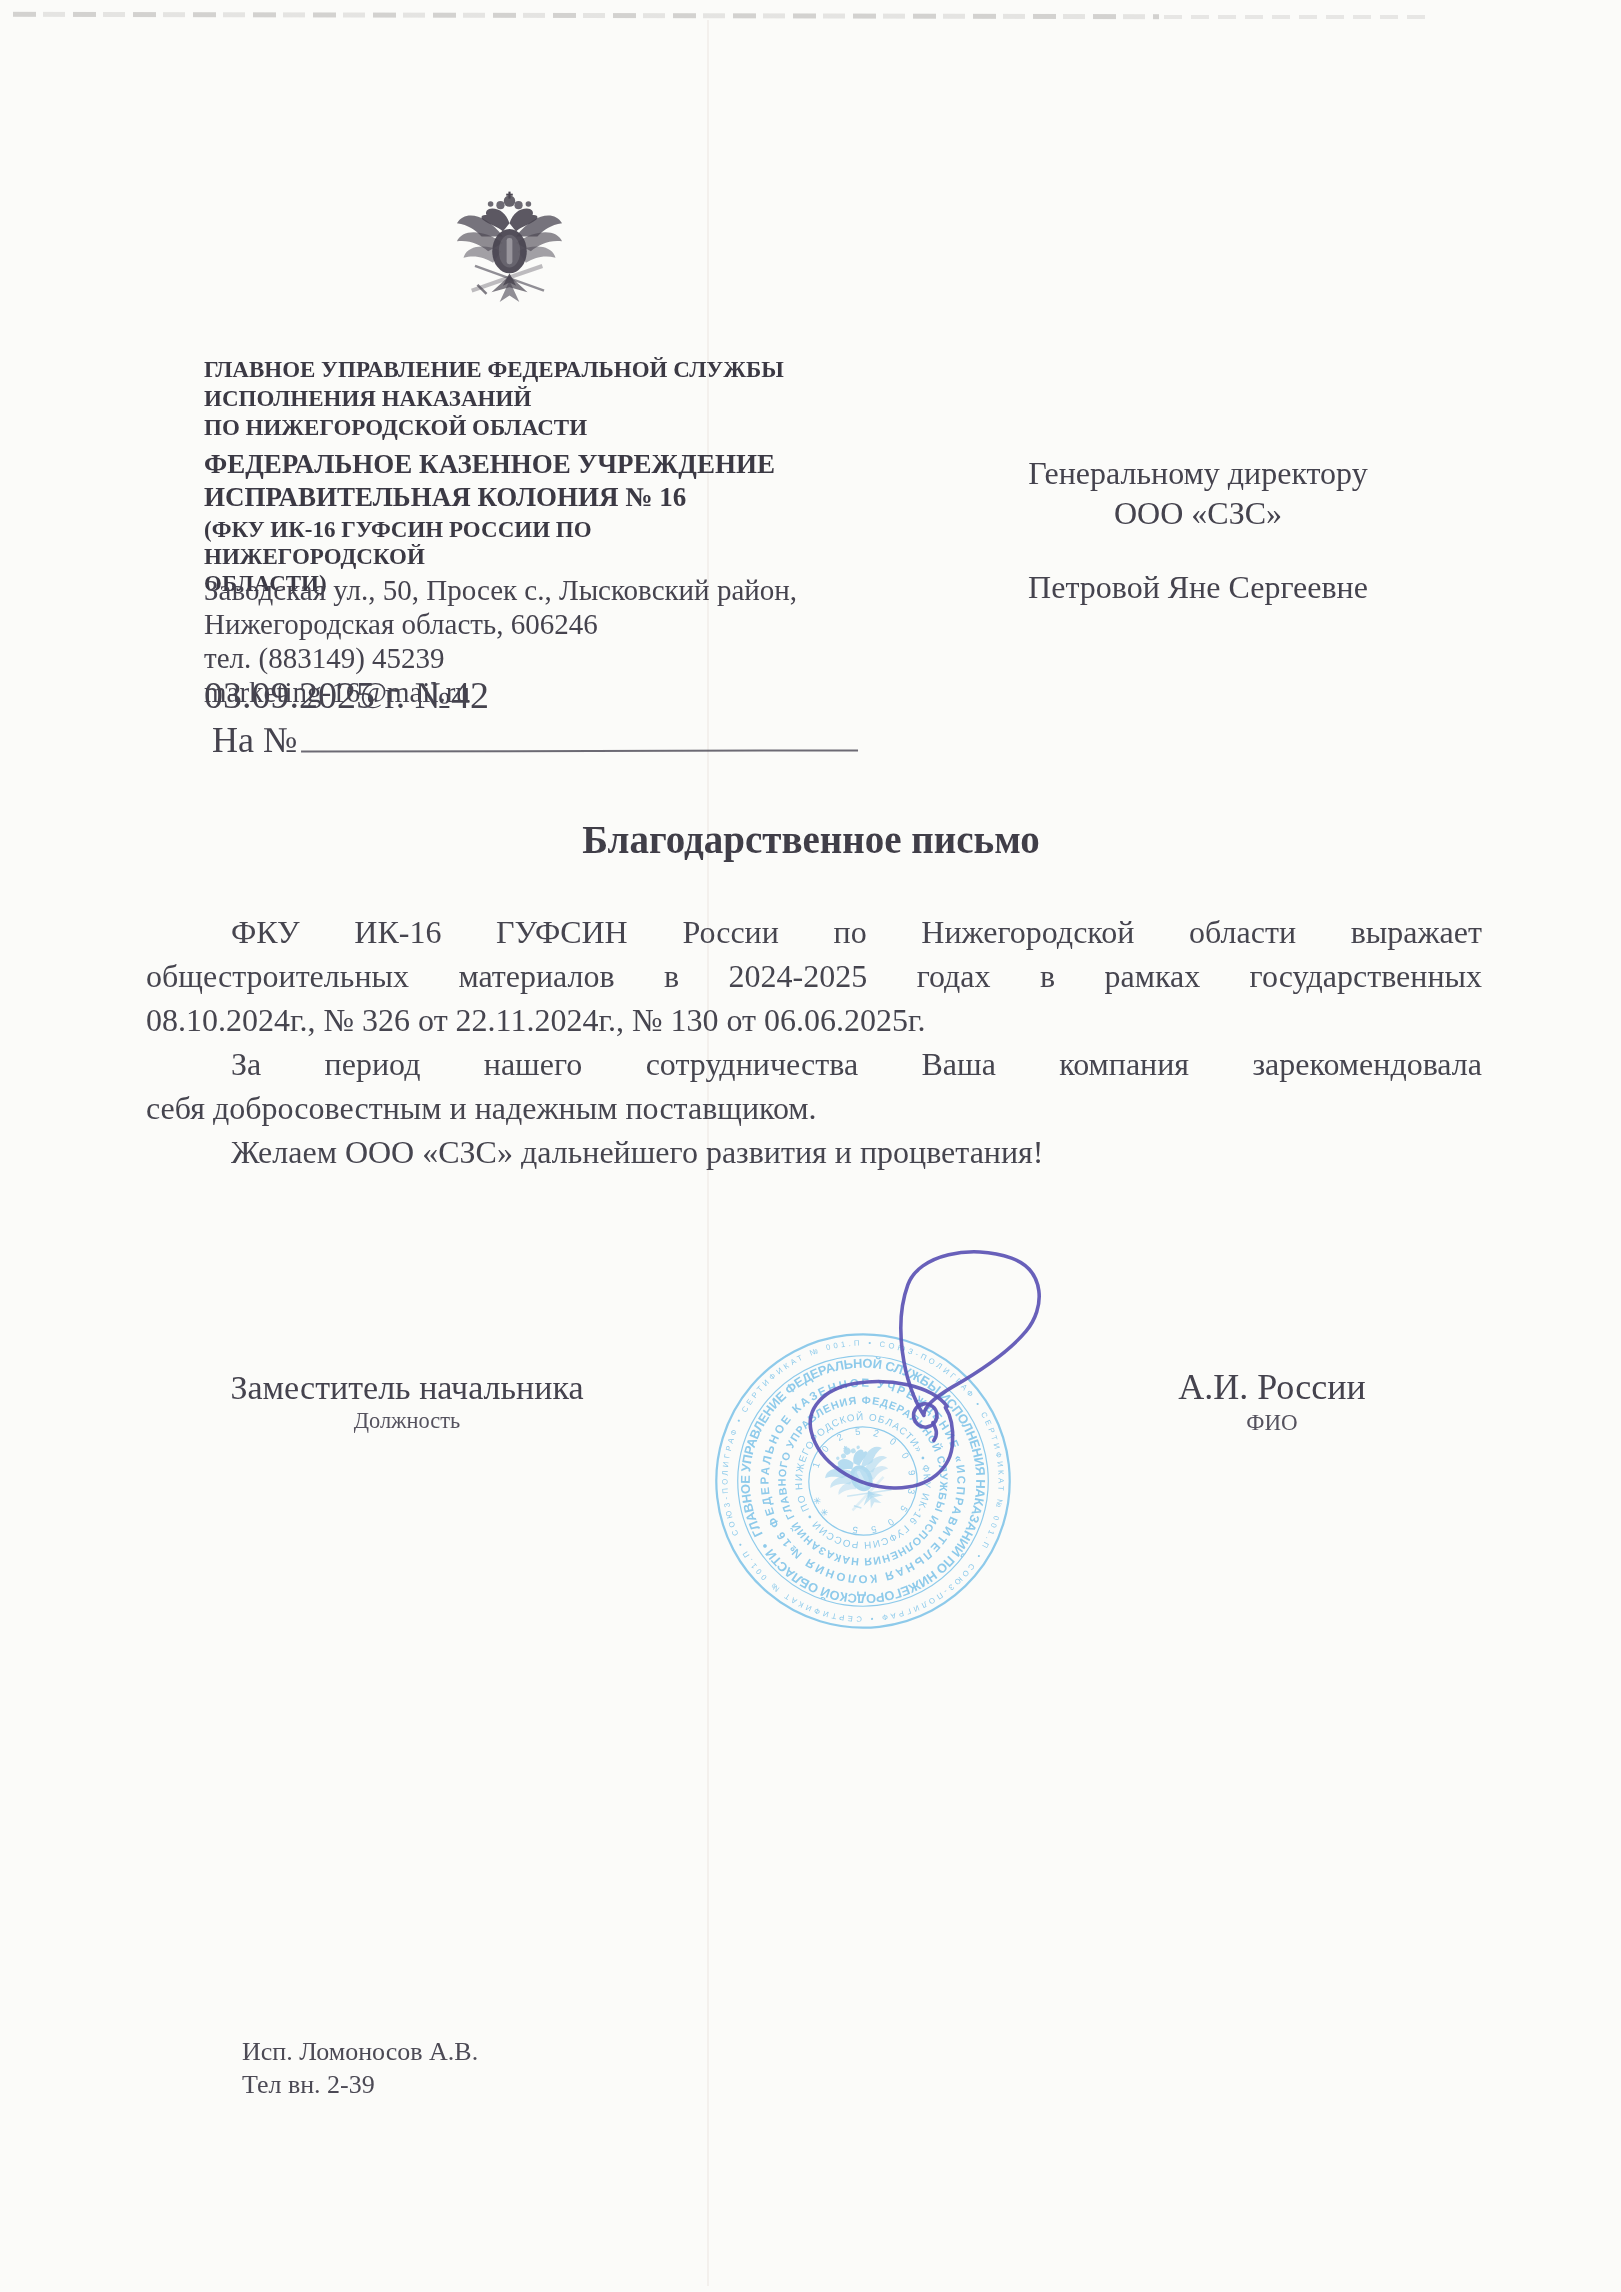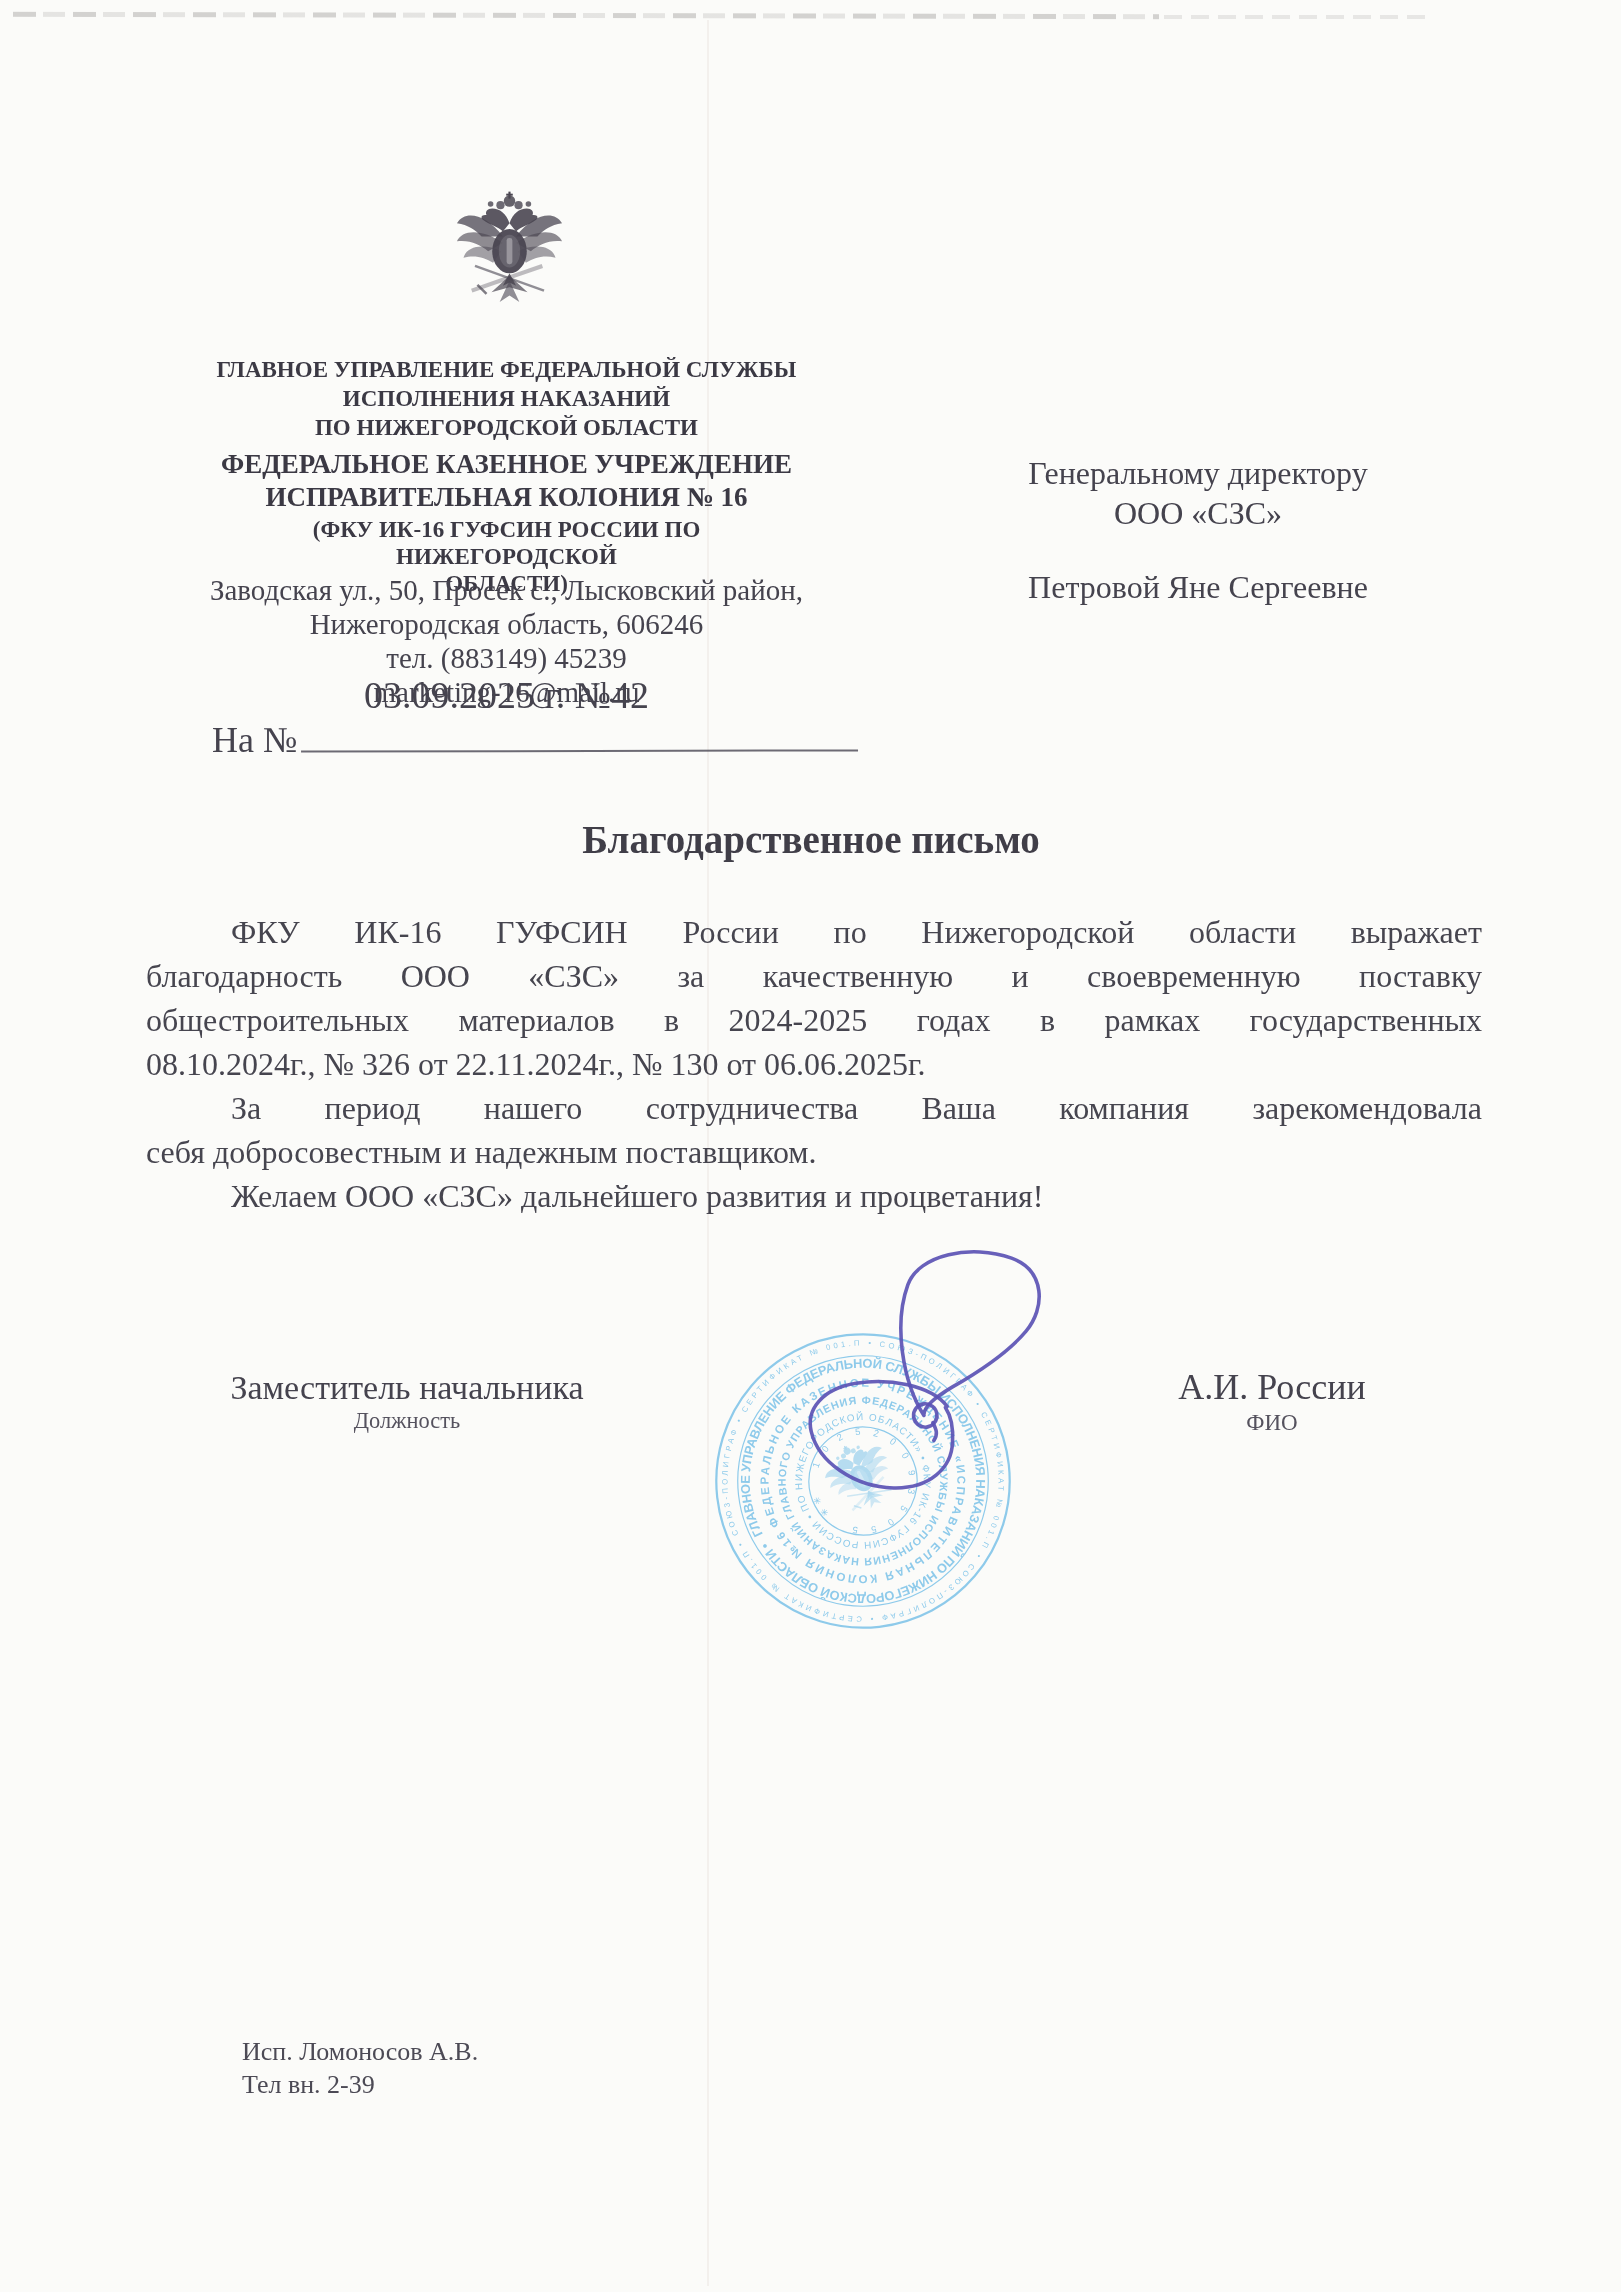--- a/index.html
+++ b/index.html
@@ -13,21 +13,21 @@
   .scan-top{position:absolute;left:12.5px;top:13.4px;width:1146px;height:4.5px;opacity:.55;
     background:repeating-linear-gradient(90deg, rgba(90,86,84,.45) 0 23px, rgba(90,86,84,0) 23px 29.6px, rgba(90,86,84,.25) 29.6px 52px, rgba(90,86,84,0) 52px 60px);
     transform:rotate(.12deg); filter:blur(0.4px);}
   .scan-top2{position:absolute;left:1164px;top:15px;width:269px;height:3.6px;opacity:.3;
     background:repeating-linear-gradient(90deg, rgba(90,86,84,.4) 0 18px, rgba(90,86,84,0) 18px 27px);
     filter:blur(0.4px);}
   .scan-streak{position:absolute;left:707px;top:19.7px;width:1.8px;height:2266px;background:rgba(195,175,168,.14);}
   
   .emblem{position:absolute;left:452px;top:184px;width:115px;height:136px;color:#4a4651;}
   
-  .lh{position:absolute;left:204px;width:605px;text-align:center;}
+  .lh{position:absolute;left:204px;width:605px;text-align:left;}
   .authority{top:355px;font-weight:bold;font-size:23px;line-height:29px;color:var(--ink-strong,#3b3944);}
   .institution{top:448px;font-weight:bold;font-size:27px;line-height:33px;color:var(--ink-strong,#3b3944);}
   .abbr{top:516px;font-weight:bold;font-size:23px;line-height:27px;color:var(--ink-strong,#3b3944);}
   .address{top:573px;font-size:29px;line-height:34px;}
   .datez{top:675px;font-size:38px;line-height:41px;}
   .refline{position:absolute;left:212px;top:716px;font-size:36px;}
   .refline .lbl{display:inline-block;}
   .refline .rule{display:inline-block;width:557px;height:34px;border-bottom:2.7px solid rgba(72,70,82,.8);margin-left:3.6px;transform:rotate(-.12deg);}
   
   .recipient{position:absolute;left:1001px;top:453px;width:394px;text-align:center;font-size:32px;line-height:40px;}
@@ -125,21 +125,20 @@
     <div>Генеральному директору</div>
     <div>ООО «СЗС»</div>
     <div class="name">Петровой Яне Сергеевне</div>
   </div>
 
   <div class="title">Благодарственное письмо</div>
 
   <div class="body">
     <div>
       <div class="bl ind">ФКУ ИК-16 ГУФСИН России по Нижегородской области выражает</div>
-      <div class="bl">благодарность ООО «СЗС» за качественную и своевременную поставку</div>
       <div class="bl">общестроительных материалов в 2024-2025 годах в рамках государственных</div>
       <div class="bl last">08.10.2024г., № 326 от 22.11.2024г., № 130 от 06.06.2025г.</div>
     </div>
     <div>
       <div class="bl ind">За период нашего сотрудничества Ваша компания зарекомендовала</div>
       <div class="bl last">себя добросовестным и надежным поставщиком.</div>
     </div>
     <div>
       <div class="bl last ind">Желаем ООО «СЗС» дальнейшего развития и процветания!</div>
     </div>

